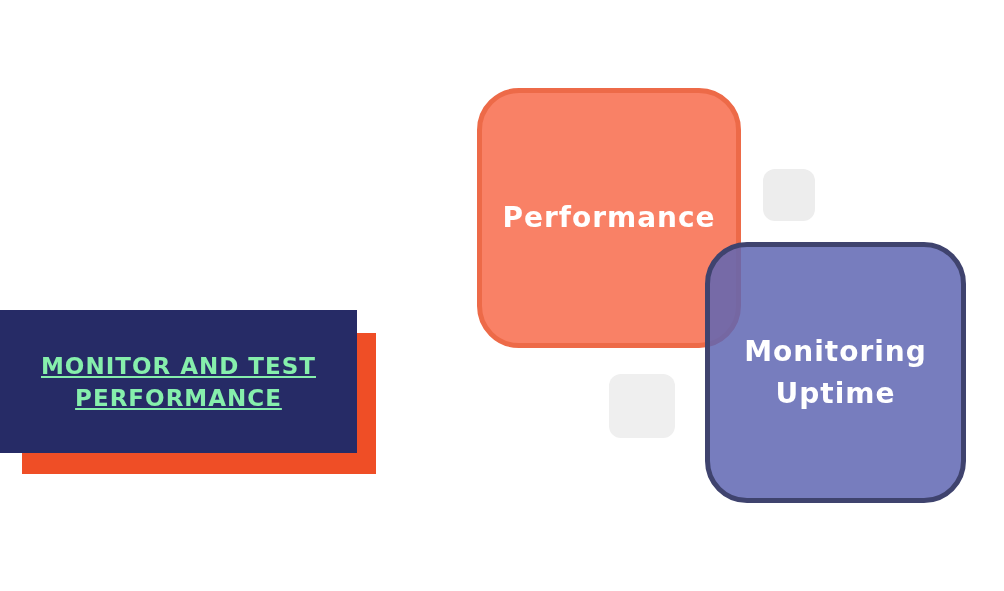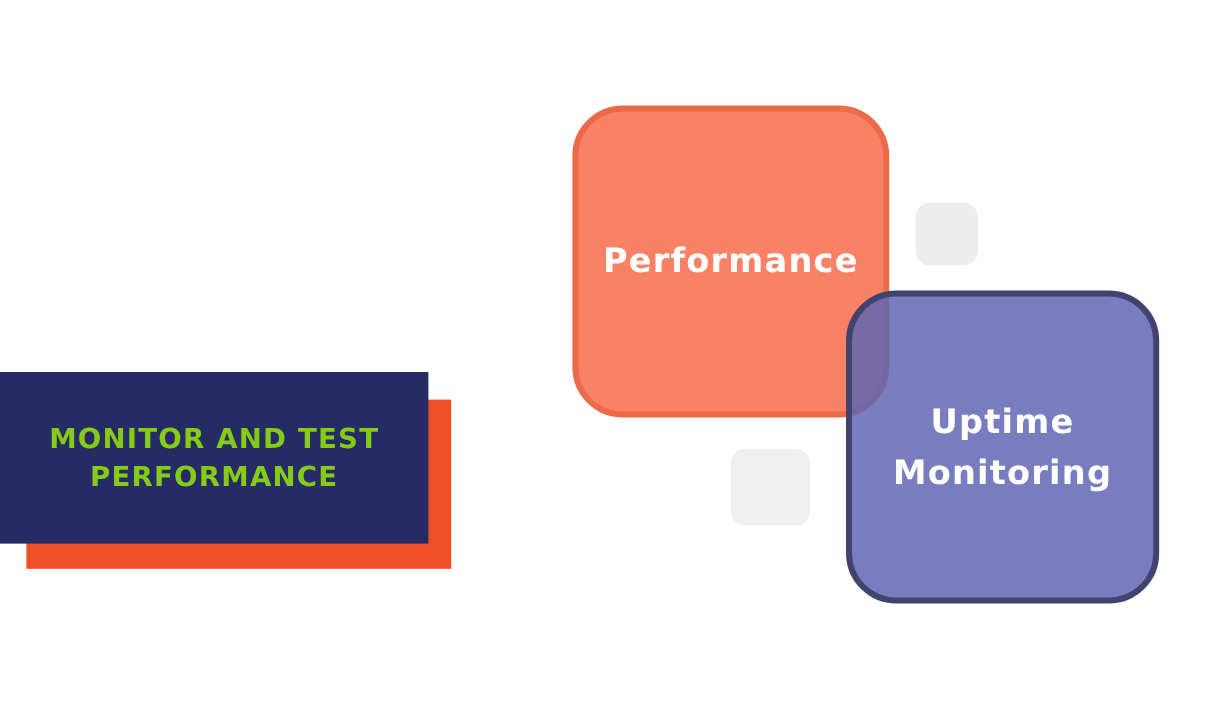--- a/index.html
+++ b/index.html
@@ -103,33 +103,33 @@
 <body>
 
 <div class="canvas">
 
   <div class="deco-square top-right" style="background-color: rgb(237, 237, 237);"></div>
 
   <div class="deco-square bottom-mid" style="background-color: rgb(239, 239, 239);"></div>
 
   <div class="title-shadow" style="background-color: rgb(239, 78, 38);"></div>
 
-  <div class="title-card" style="background-color: rgb(38, 43, 102); color: #84cc16;">
+  <div class="title-card" style="background-color: rgb(38, 43, 102); color: #86efac; text-decoration: underline;">
     <div class="title-text">
       <span>MONITOR AND TEST</span>
       <span>PERFORMANCE</span>
     </div>
   </div>
 
   <div class="node orange" style="background-color: rgb(249, 129, 102); border-color: rgb(237, 106, 72); color: rgb(255, 255, 255);">
     <div class="node-label">
       <span>Performance</span>
     </div>
   </div>
 
   <div class="node purple" style="background-color: rgba(95, 102, 179, 0.85); border-color: rgb(63, 67, 110); color: rgb(255, 255, 255);">
     <div class="node-label">
+      <span>Monitoring</span>
       <span>Uptime</span>
-      <span>Monitoring</span>
     </div>
   </div>
 
 </div>
 
 </body></html>

